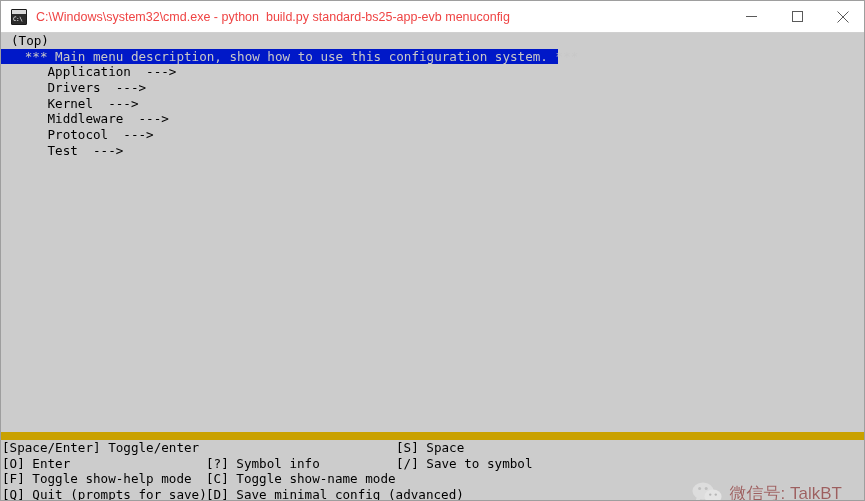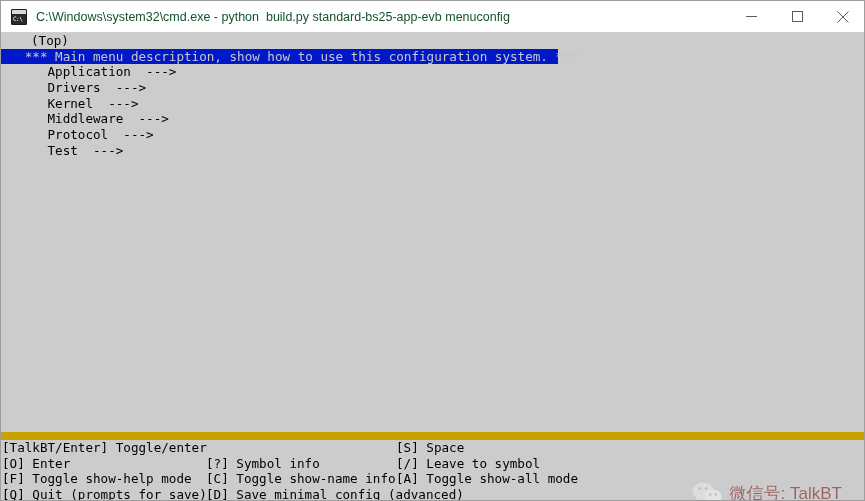--- a/index.html
+++ b/index.html
@@ -58,21 +58,21 @@
     font-family: "DejaVu Sans Mono", monospace;
     font-size: 6px;
     color: #ffffff;
     line-height: 7px;
     padding-left: 1px;
     padding-bottom: 2px;
     letter-spacing: -0.5px;
   }
   .tb-title {
     font-size: 12.5px;
-    color: #14532d;
+    color: #ef4444;
     white-space: pre;
     flex: 1 1 auto;
     overflow: hidden;
   }
   .tb-buttons {
     display: flex;
     height: 31px;
     flex: 0 0 auto;
   }
   .tb-btn {
@@ -102,22 +102,21 @@
     border-top: 1px solid #d0d0d0;
   }
   .crow {
     white-space: pre;
     height: 15.7px;
     line-height: 15.7px;
     box-sizing: border-box;
   }
 
   .row-top {
-    padding-left: 1px;
-    margin-left: 29px;
+    padding-left: 10px;
   }
   .row-goldtitle {
     background: #c9a100;
     color: #000000;
     position: relative;
   }
   .row-goldtitle .gold-text {
     position: absolute;
     left: 364px;
     top: 0;
@@ -237,32 +236,31 @@
     <div class="crow row-item">      Middleware  ---&gt;</div>
     <div class="crow row-item">      Protocol  ---&gt;</div>
     <div class="crow row-item">      Test  ---&gt;</div>
 
     <div class="spacer-fill"></div>
 
     <div class="help-gold"></div>
 
     <div class="help-block">
       <div class="help-line">
-        <span class="hcol hcol-1">[TalkBT/Enter] Toggle/enter</span>
+        <span class="hcol hcol-1">[Space/Enter] Toggle/enter</span>
         <span class="hcol hcol-3">[S] Space</span>
       </div>
       <div class="help-line">
         <span class="hcol hcol-1">[O] Enter</span>
         <span class="hcol hcol-2">[?] Symbol info</span>
-        <span class="hcol hcol-3">[/] Leave to symbol</span>
+        <span class="hcol hcol-3">[/] Save to symbol</span>
       </div>
       <div class="help-line">
         <span class="hcol hcol-1">[F] Toggle show-help mode</span>
-        <span class="hcol hcol-2">[C] Toggle show-name info</span>
-        <span class="hcol hcol-3">[A] Toggle show-all mode</span>
+        <span class="hcol hcol-2">[C] Toggle show-name mode</span>
       </div>
       <div class="help-line">
         <span class="hcol hcol-1">[Q] Quit (prompts for save)</span>
         <span class="hcol hcol-2">[D] Save minimal config (advanced)</span>
         <span class="hcol hcol-3"></span>
       </div>
     </div>
 
     <div class="watermark">
       <div class="wm-logo">

